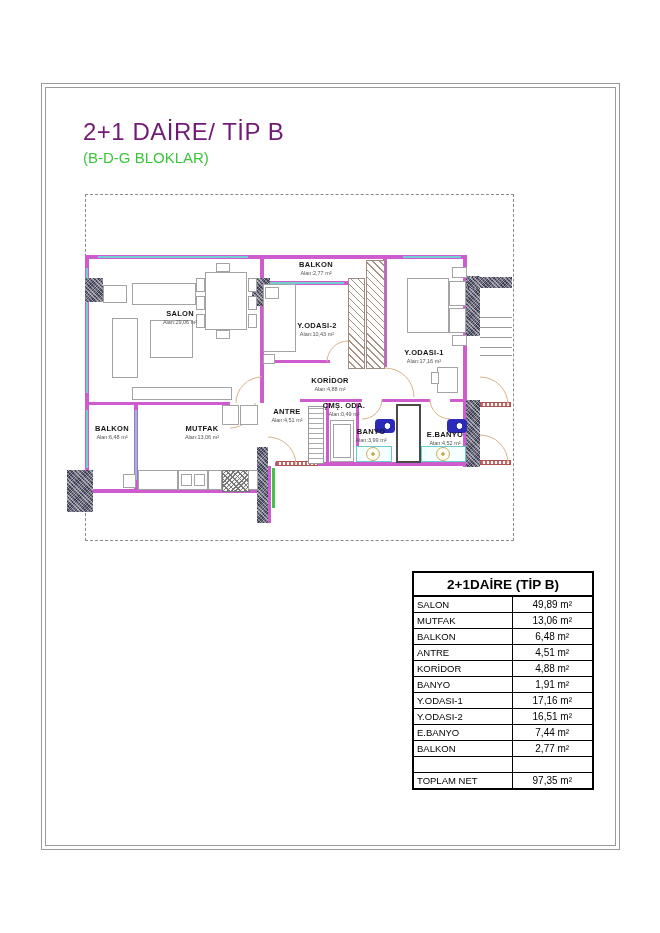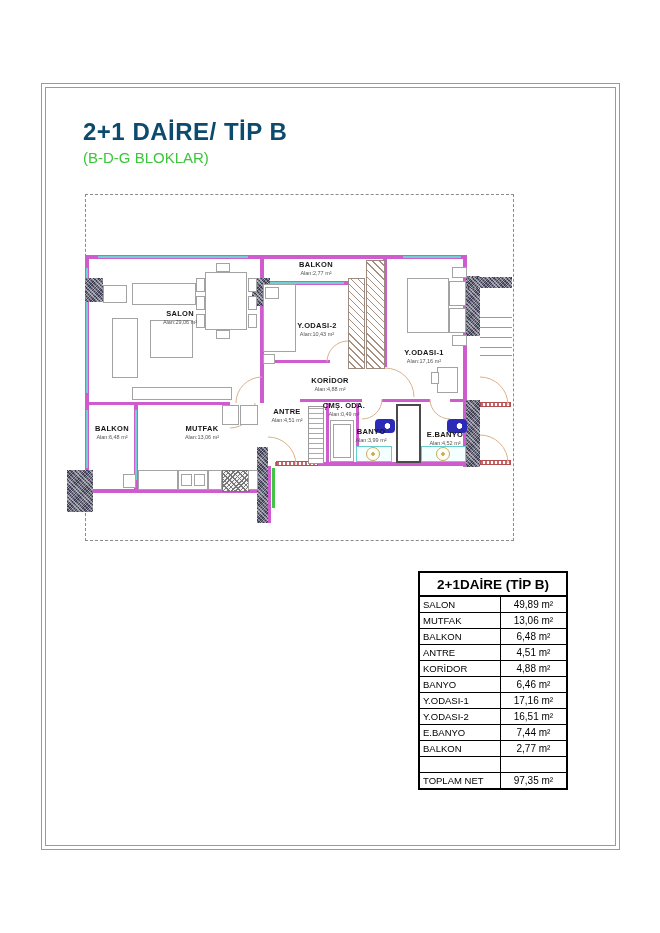--- a/index.html
+++ b/index.html
@@ -32,35 +32,35 @@
   .sinkc{position:absolute;border:1px solid #66cccc;background:#f4ffff;box-sizing:border-box;}
   .basin{position:absolute;border:1px solid #c8a860;border-radius:50%;background:radial-gradient(circle,#c8a860 1.5px,transparent 2px),#fffef2;box-sizing:border-box;}
   .shaft{position:absolute;border:2px solid #4a4a4a;background:#fff;box-sizing:border-box;}
   .gdoor{position:absolute;background:#44c444;}
   .tread{position:absolute;background:#999;height:1px;}
   
   .rlabel{position:absolute;transform:translateX(-50%);text-align:center;white-space:nowrap;line-height:1.15;}
   .rlabel .rn{font-weight:bold;font-size:7.5px;color:#151515;letter-spacing:.3px;}
   .rlabel .ra{font-size:5.5px;color:#555;}
   
-  .areas{position:absolute;left:412px;top:571px;width:150px;border-collapse:collapse;border:2px solid #000;background:#fff;margin-left:6px;}
+  .areas{position:absolute;left:412px;top:571px;width:182px;border-collapse:collapse;border:2px solid #000;background:#fff;}
   .areas th{border:2px solid #000;font-size:13.5px;font-weight:bold;height:20px;padding:1px 2px;color:#000;}
   .areas td{border:1px solid #000;height:15px;padding:0 3px;color:#000;}
   .areas td.lbl{font-size:9.5px;text-align:left;width:55%;}
   .areas td.val{font-size:10px;text-align:center;}
 </style>
 </head>
 <body>
 
 <div class="page">
 
   <div class="frame" style="left:41px;top:83px;width:577px;height:765px;"></div>
   <div class="frame" style="left:45px;top:87px;width:569px;height:757px;"></div>
 
-  <div class="title" style="color: #0c4a6e; font-weight: bold;">2+1 DAİRE/ TİP B</div>
+  <div class="title" style="color: #701a75;">2+1 DAİRE/ TİP B</div>
   <div class="subtitle" style="color: rgb(60, 198, 60);">(B-D-G BLOKLAR)</div>
 
   <div class="dash" style="left:85px;top:194px;width:427px;height:345px;"></div>
 
   <div class="w" style="left:88px;top:255px;width:379px;height:4px;"></div>
   <div class="w" style="left:262px;top:281px;width:86px;height:4px;"></div>
   <div class="w" style="left:262px;top:360px;width:68px;height:3px;"></div>
   <div class="w" style="left:300px;top:399px;width:62px;height:3px;"></div>
   <div class="w" style="left:382px;top:399px;width:48px;height:3px;"></div>
   <div class="w" style="left:450px;top:399px;width:15px;height:3px;"></div>
@@ -240,21 +240,21 @@
         <tr>
           <td class="lbl">ANTRE</td>
           <td class="val">4,51 m²</td>
         </tr>
         <tr>
           <td class="lbl">KORİDOR</td>
           <td class="val">4,88 m²</td>
         </tr>
         <tr>
           <td class="lbl">BANYO</td>
-          <td class="val">6,46 m²</td>
+          <td class="val">1,91 m²</td>
         </tr>
         <tr>
           <td class="lbl">Y.ODASI-1</td>
           <td class="val">17,16 m²</td>
         </tr>
         <tr>
           <td class="lbl">Y.ODASI-2</td>
           <td class="val">16,51 m²</td>
         </tr>
         <tr>

